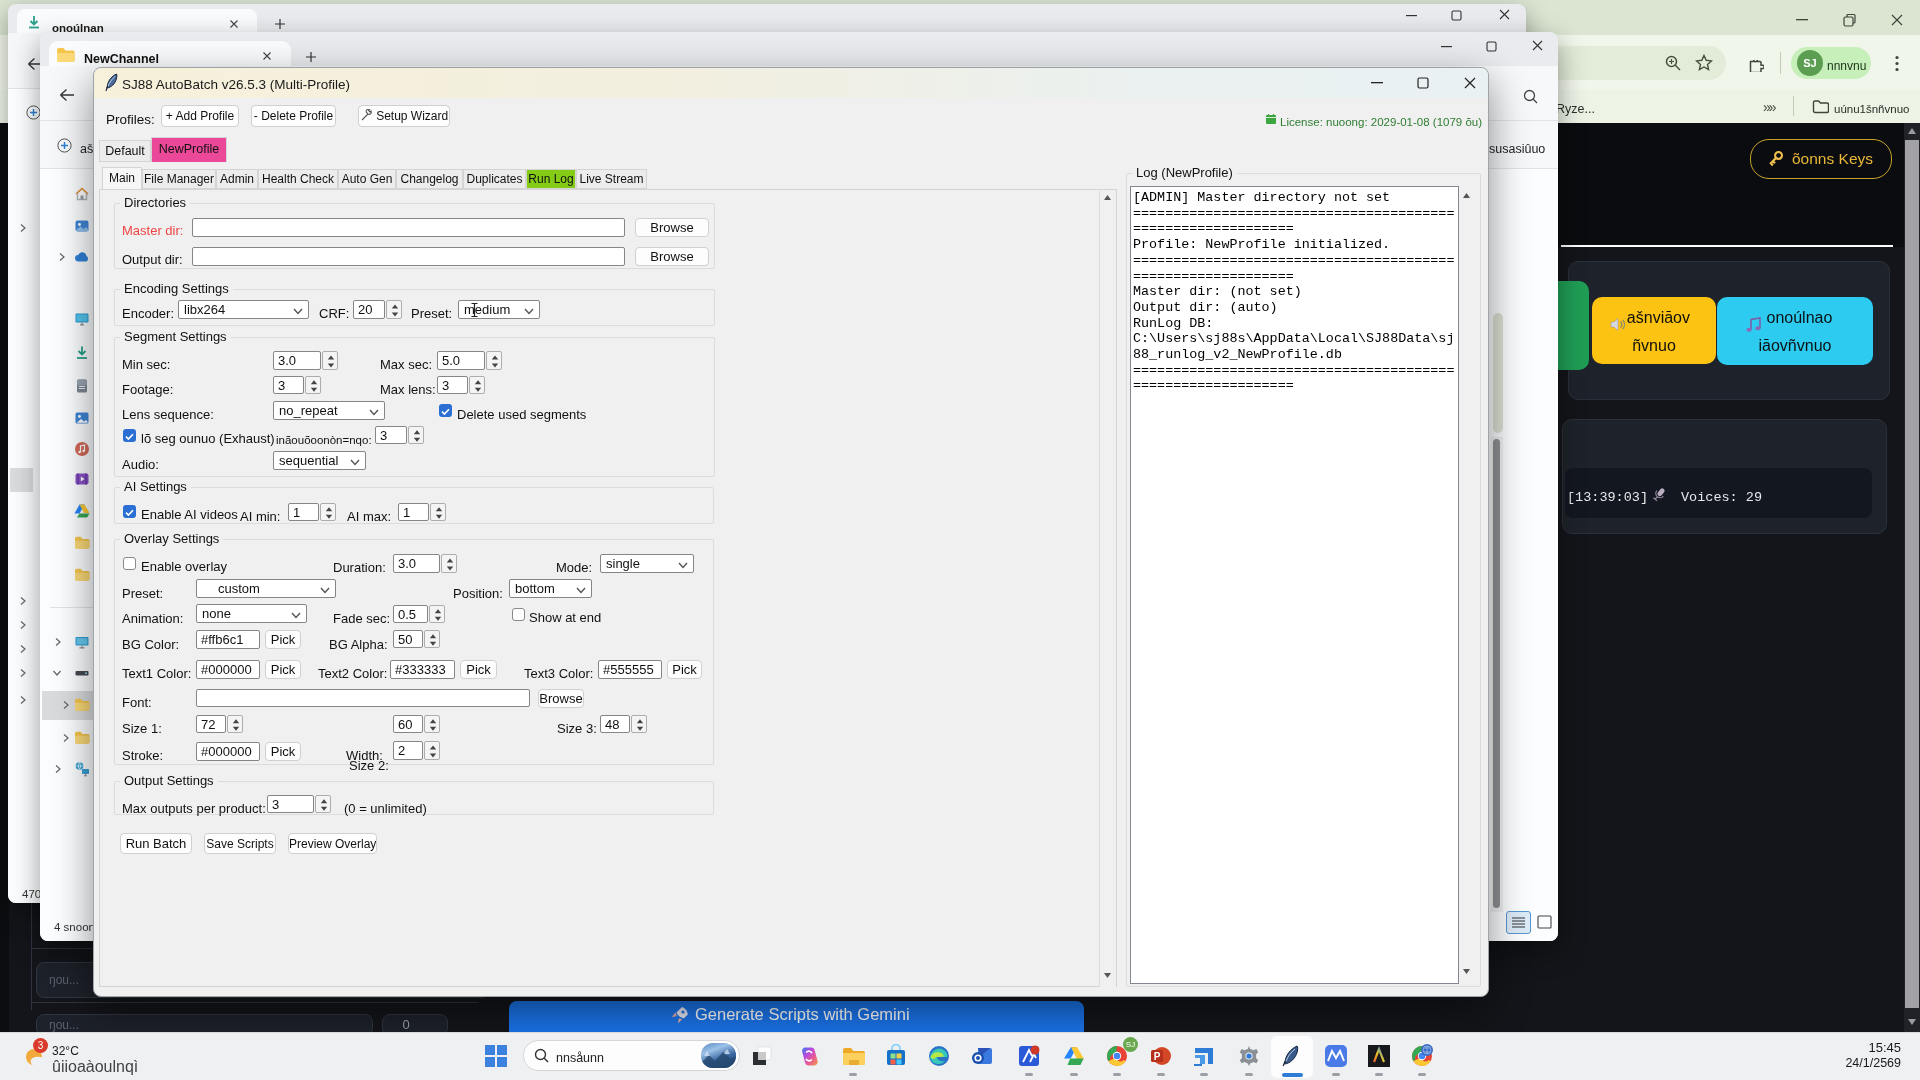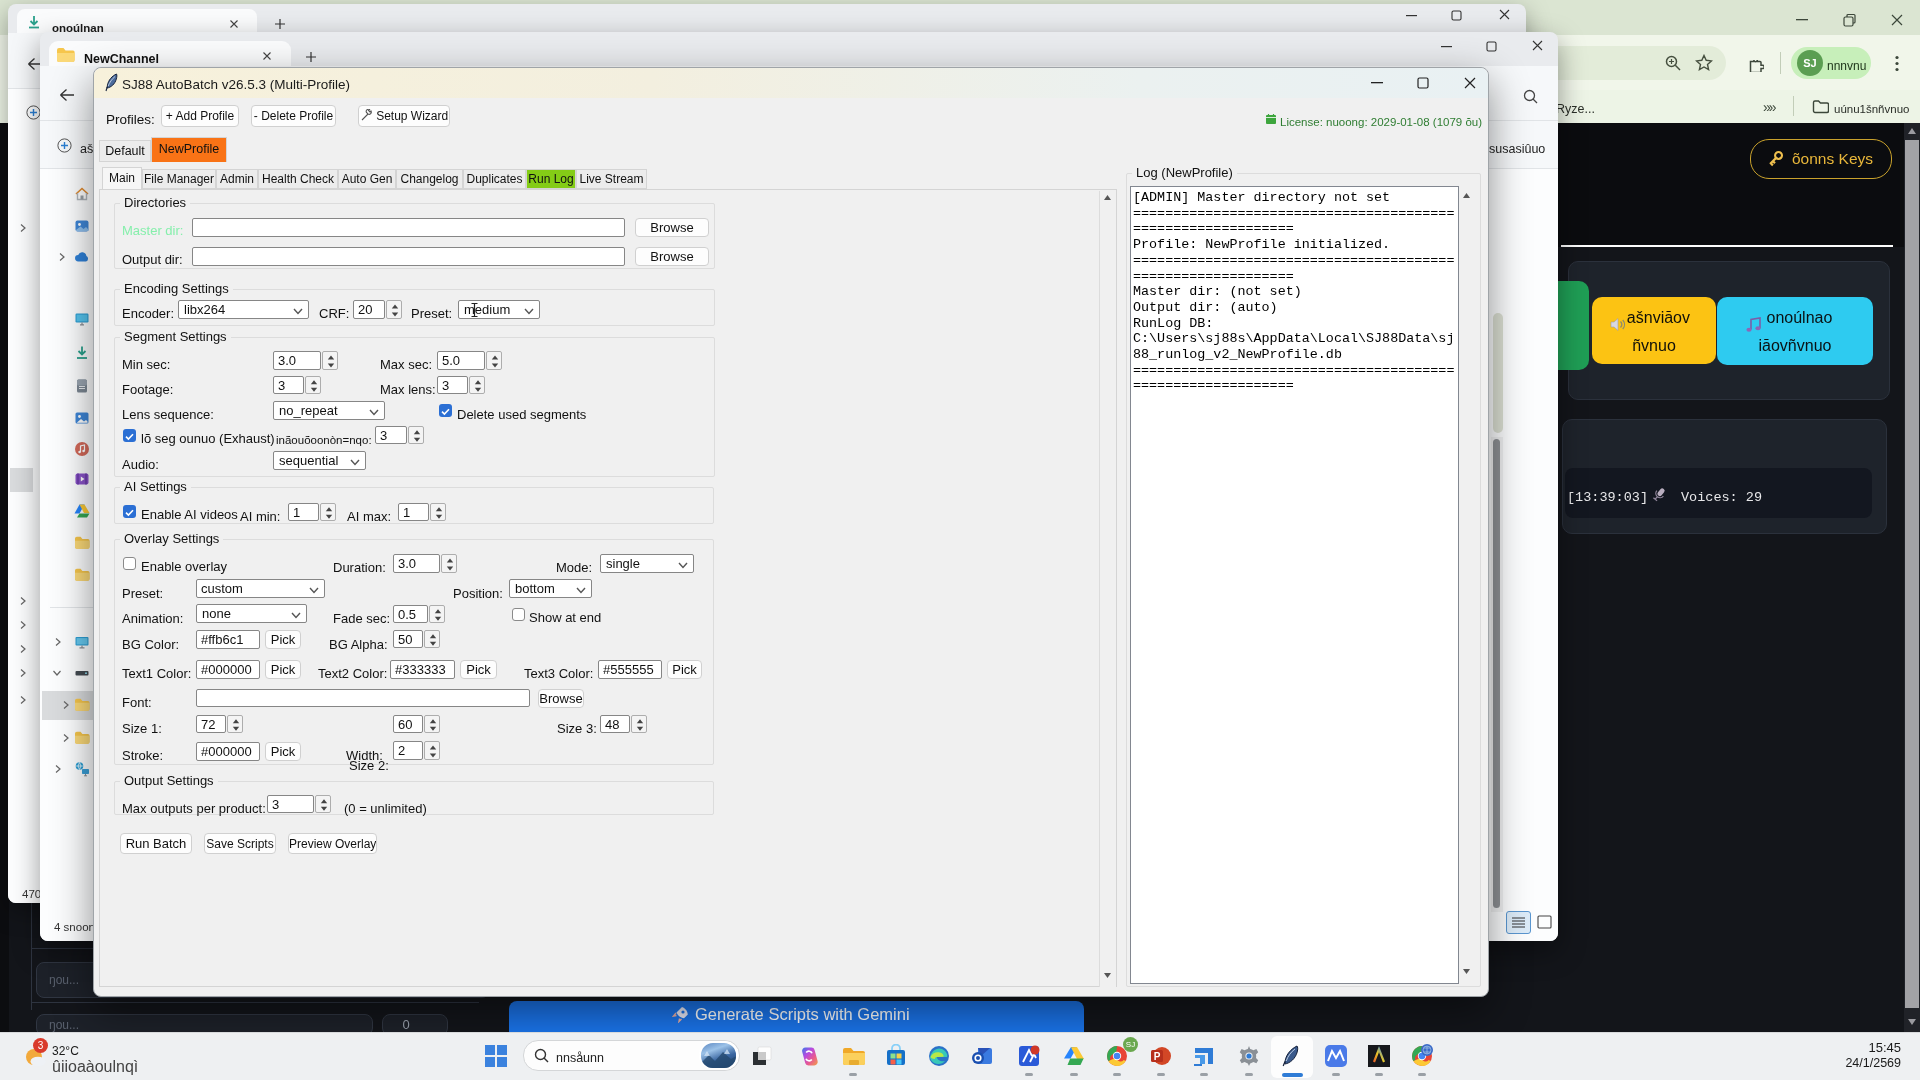--- a/index.html
+++ b/index.html
@@ -349,41 +349,41 @@
 <div class="wbtn" style="left:358px;top:105px;width:92px;height:22px;font-size:12px;line-height:21px;"><svg style="vertical-align:-2px" width="13" height="13" viewBox="0 0 13 13">
         <path d="M2 11 L8 5 M8 5 l-1.5-1.5 a2.2 2.2 0 0 1 3-3 l-1 1 1.5 1.5 1-1 a2.2 2.2 0 0 1 -3 3 Z" stroke="#555" stroke-width="1.1" fill="none"></path>
       </svg> Setup Wizard</div>
 <svg class="abs" style="left:1265px;top:113px" width="12" height="12" viewBox="0 0 12 12">
       <rect x="1" y="2" width="10" height="9" rx="1" fill="#3da53d"></rect>
       <path d="M1 4.5 h10" stroke="#fff" stroke-width=".8"></path>
       <path d="M3.5 1 v2.5 M8.5 1 v2.5" stroke="#3da53d" stroke-width="1.2"></path>
     </svg>
 <div style="left:1280px;top:112px;"><span style="font-size:11.5px;color:#2f7d32;">License: nuoong: 2029-01-08 (1079 ŏu)</span></div>
 <div style="left:99px;top:140px;width:52px;height:22px;background:#ececec;border:1px solid #d4d4d4;font-size:12.5px;color:#111;text-align:center;line-height:21px;">Default</div>
-<div style="left:151px;top:137px;width:76px;height:25px;background:#f97316;border:1px solid #d4d4d4;border-bottom:none;font-size:12.5px;color:#111;text-align:center;line-height:23px;">NewProfile</div>
+<div style="left:151px;top:137px;width:76px;height:25px;background:#ec4899;border:1px solid #d4d4d4;border-bottom:none;font-size:12.5px;color:#111;text-align:center;line-height:23px;">NewProfile</div>
 <div style="left:102px;top:167px;width:40px;height:22px;background:#f6f6f6;border:1px solid #d4d4d4;border-bottom:none;font-size:12px;color:#111;text-align:center;line-height:20px;z-index:3;">Main</div>
 <div style="left:142px;top:169px;width:74px;height:20px;background:#ececec;border:1px solid #d4d4d4;font-size:12px;color:#111;text-align:center;line-height:19px;">File Manager</div>
 <div style="left:216px;top:169px;width:42px;height:20px;background:#ececec;border:1px solid #d4d4d4;font-size:12px;color:#111;text-align:center;line-height:19px;">Admin</div>
 <div style="left:258px;top:169px;width:80px;height:20px;background:#ececec;border:1px solid #d4d4d4;font-size:12px;color:#111;text-align:center;line-height:19px;">Health Check</div>
 <div style="left:338px;top:169px;width:58px;height:20px;background:#ececec;border:1px solid #d4d4d4;font-size:12px;color:#111;text-align:center;line-height:19px;">Auto Gen</div>
 <div style="left:396px;top:169px;width:67px;height:20px;background:#ececec;border:1px solid #d4d4d4;font-size:12px;color:#111;text-align:center;line-height:19px;">Changelog</div>
 <div style="left:463px;top:169px;width:63px;height:20px;background:#ececec;border:1px solid #d4d4d4;font-size:12px;color:#111;text-align:center;line-height:19px;">Duplicates</div>
 <div style="left:526px;top:169px;width:50px;height:20px;background:#84cc16;border:1px solid #d4d4d4;font-size:12px;color:#111;text-align:center;line-height:19px;">Run Log</div>
 <div style="left:576px;top:169px;width:71px;height:20px;background:#ececec;border:1px solid #d4d4d4;font-size:12px;color:#111;text-align:center;line-height:19px;">Live Stream</div>
 <div style="left:99px;top:189px;width:1018px;height:798px;background:#f0f0f0;border:1px solid #d4d4d4;"></div>
 <div style="left:1099px;top:191px;width:17px;height:796px;background:#f0f0f0;border-left:1px solid #dcdcdc;"></div>
 <svg class="abs" style="left:1103px;top:194px" width="9" height="7" viewBox="0 0 9 7">
       <path d="M4.5 1 L8 6 L1 6 Z" fill="#555"></path>
     </svg>
 <svg class="abs" style="left:1103px;top:972px" width="9" height="7" viewBox="0 0 9 7">
       <path d="M4.5 6 L8 1 L1 1 Z" fill="#555"></path>
     </svg>
 <div class="gbx" style="left:114px;top:203px;width:601px;height:66px;"></div>
     <div class="gbl" style="left:120px;top:195px;width:62px;">Directories</div>
-<div style="left:122px;top:221px;"><span style="font-size:13px;color:#86efac;">Master dir:</span></div>
+<div style="left:122px;top:221px;"><span style="font-size:13px;color:#ef4444;">Master dir:</span></div>
 <div class="ent" style="left:192px;top:218px;width:433px;height:19px;padding-left:4px;font-size:13px;"></div>
 <div class="wbtn" style="left:635px;top:218px;width:74px;height:19px;font-size:13px;line-height:18px;">Browse</div>
 <div style="left:122px;top:250px;"><span style="font-size:13px;color:#111;">Output dir:</span></div>
 <div class="ent" style="left:192px;top:247px;width:433px;height:19px;padding-left:4px;font-size:13px;"></div>
 <div class="wbtn" style="left:635px;top:247px;width:74px;height:19px;font-size:13px;line-height:18px;">Browse</div>
 <div class="gbx" style="left:114px;top:289px;width:601px;height:37px;"></div>
     <div class="gbl" style="left:120px;top:281px;width:101px;">Encoding Settings</div>
 <div style="left:122px;top:304px;"><span style="font-size:13px;color:#111;">Encoder:</span></div>
 <div class="ent" style="left:178px;top:300px;width:131px;height:19px;padding-left:5px;font-size:13px;">libx264<svg style="position:absolute;right:5px;top:6.5px" width="10" height="7" viewBox="0 0 10 7">
         <path d="M1 1 L5 5.5 L9 1" stroke="#555" stroke-width="1.4" fill="none"></path>
@@ -484,21 +484,21 @@
     <div class="spinbox" style="left:441px;top:554px;width:16px;height:19px;">
 <svg width="16" height="19" viewBox="0 0 16 19">
         <path d="M8 3.42 L11.2 7.6000000000000005 L4.8 7.6000000000000005 Z" fill="#444"></path>
         <path d="M8 15.579999999999998 L11.2 11.4 L4.8 11.4 Z" fill="#444"></path>
       </svg></div>
 <div style="left:556px;top:558px;"><span style="font-size:13px;color:#111;">Mode:</span></div>
 <div class="ent" style="left:600px;top:554px;width:94px;height:19px;padding-left:5px;font-size:13px;">single<svg style="position:absolute;right:5px;top:6.5px" width="10" height="7" viewBox="0 0 10 7">
         <path d="M1 1 L5 5.5 L9 1" stroke="#555" stroke-width="1.4" fill="none"></path>
       </svg></div>
 <div style="left:122px;top:584px;"><span style="font-size:13px;color:#111;">Preset:</span></div>
-<div class="ent" style="left:196px;top:579px;width:129px;height:19px;padding-left:4px;font-size:13px;">custom<svg style="position:absolute;right:5px;top:6.5px" width="10" height="7" viewBox="0 0 10 7">
+<div class="ent" style="left:196px;top:579px;width:140px;height:19px;padding-left:21px;font-size:13px;">custom<svg style="position:absolute;right:5px;top:6.5px" width="10" height="7" viewBox="0 0 10 7">
         <path d="M1 1 L5 5.5 L9 1" stroke="#555" stroke-width="1.4" fill="none"></path>
       </svg></div>
 <div style="left:453px;top:584px;"><span style="font-size:13px;color:#111;">Position:</span></div>
 <div class="ent" style="left:509px;top:579px;width:83px;height:19px;padding-left:5px;font-size:13px;">bottom<svg style="position:absolute;right:5px;top:6.5px" width="10" height="7" viewBox="0 0 10 7">
         <path d="M1 1 L5 5.5 L9 1" stroke="#555" stroke-width="1.4" fill="none"></path>
       </svg></div>
 <div style="left:122px;top:609px;"><span style="font-size:13px;color:#111;">Animation:</span></div>
 <div class="ent" style="left:196px;top:604px;width:111px;height:19px;padding-left:5px;font-size:13px;">none<svg style="position:absolute;right:5px;top:6.5px" width="10" height="7" viewBox="0 0 10 7">
         <path d="M1 1 L5 5.5 L9 1" stroke="#555" stroke-width="1.4" fill="none"></path>
       </svg></div>

